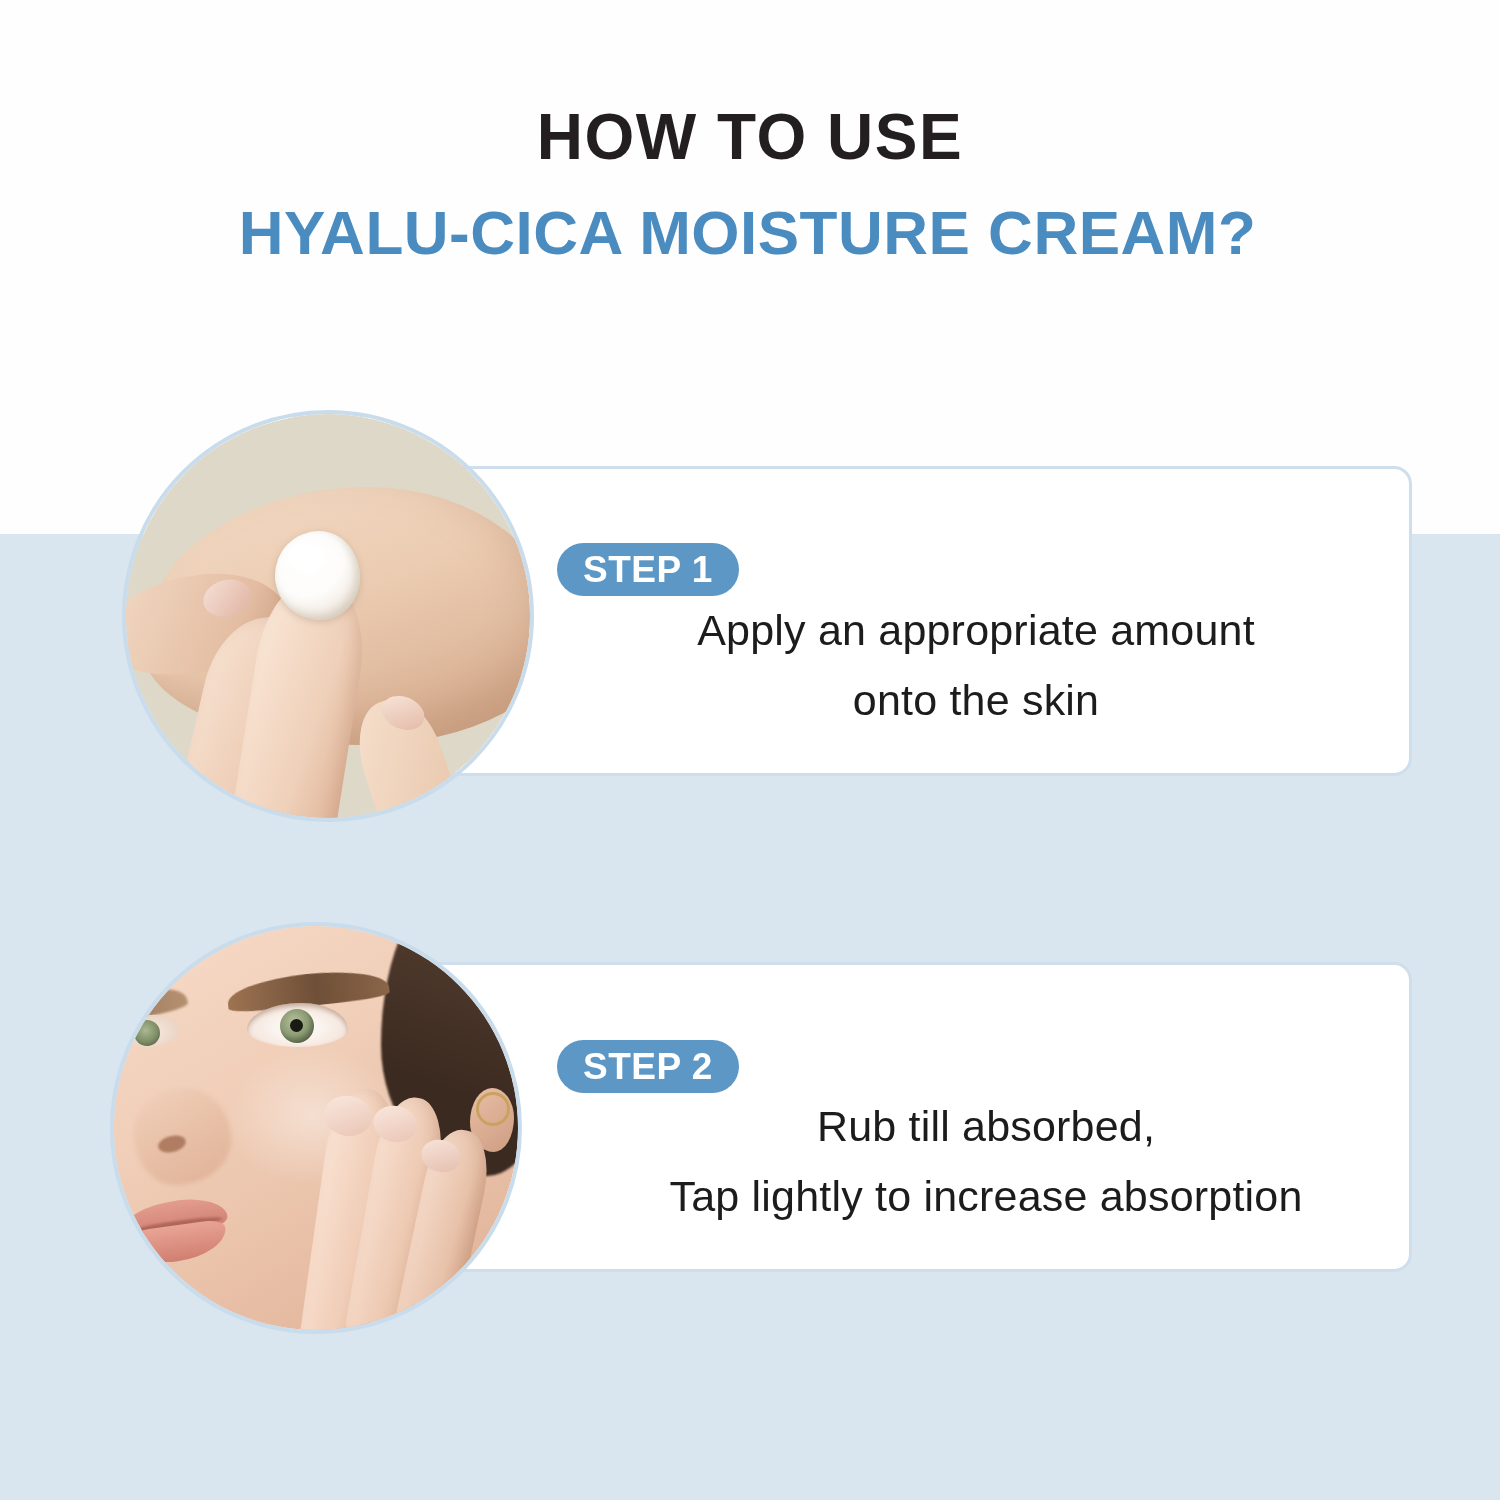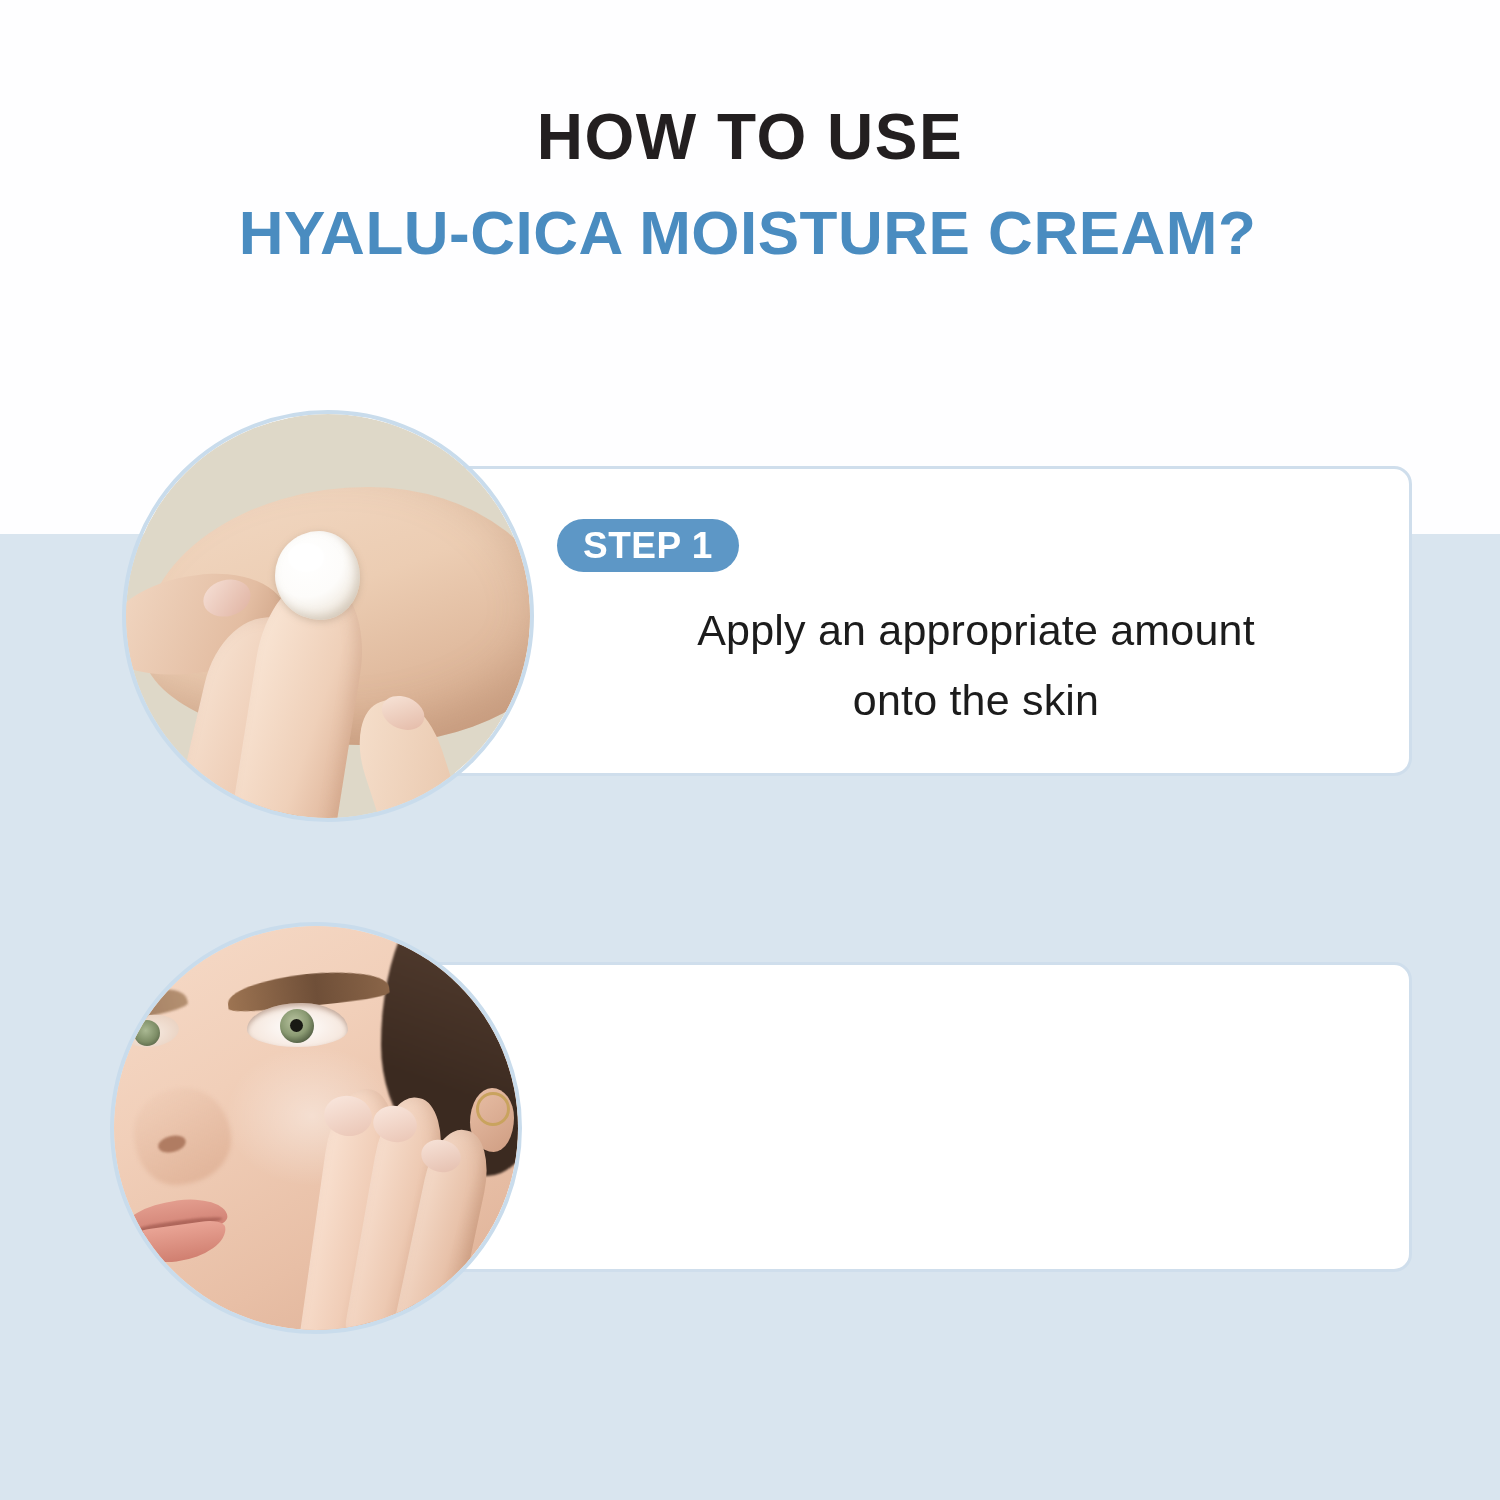--- a/index.html
+++ b/index.html
@@ -47,20 +47,21 @@
   .badge{
     position:absolute;
     display:flex;align-items:center;justify-content:center;
     background:#5d97c6;
     color:#ffffff;
     border-radius:999px;
     font-size:37px;font-weight:800;letter-spacing:0.5px;
     box-sizing:border-box;
     padding:0 26px;
     height:53px;
+    margin-top:24px;
   }
   #badge-1{left:557px;top:519px;}
   #badge-2{left:557px;top:1016px;}
 
   .step-text{
     position:absolute;
     color:#1c1c1c;
     font-size:43px;
     font-weight:400;
     line-height:1.62;
@@ -321,14 +322,17 @@
       <div class="p2-lip-bot"></div>
       <div class="p2-f1"></div>
       <div class="p2-n1"></div>
       <div class="p2-f2"></div>
       <div class="p2-n2"></div>
       <div class="p2-f3"></div>
       <div class="p2-n3"></div>
     </div>
   </div>
 
+  <div class="badge" id="badge-2">STEP 2</div>
+  <div class="step-text" id="text-2">Rub till absorbed,
+Tap lightly to increase absorption</div>
 
 </div>
 
 </body></html>

